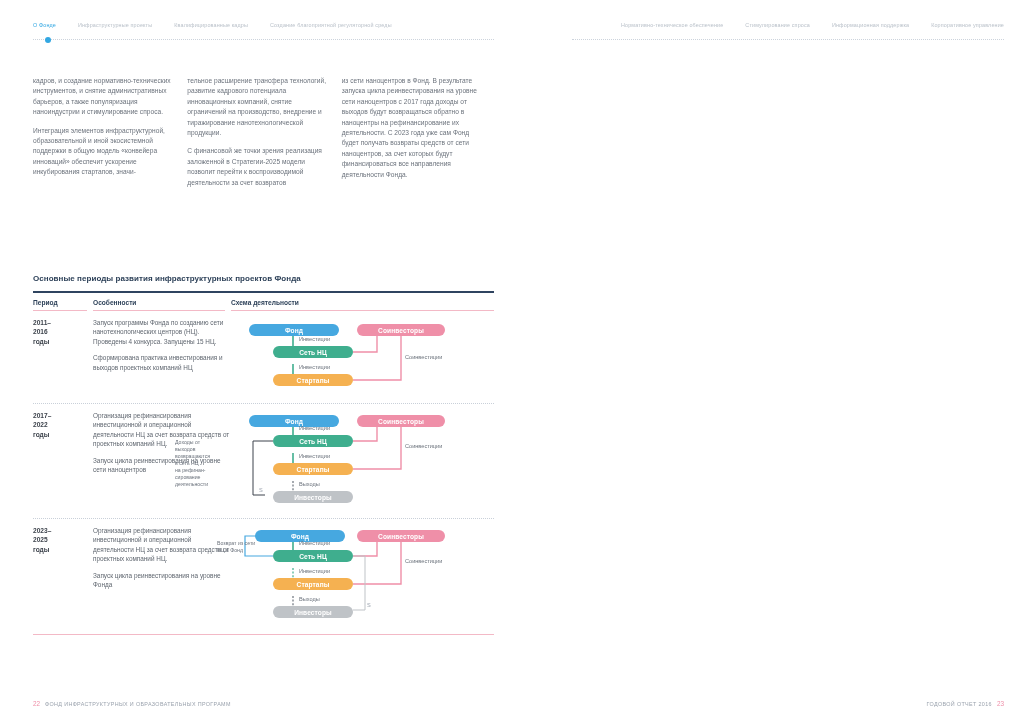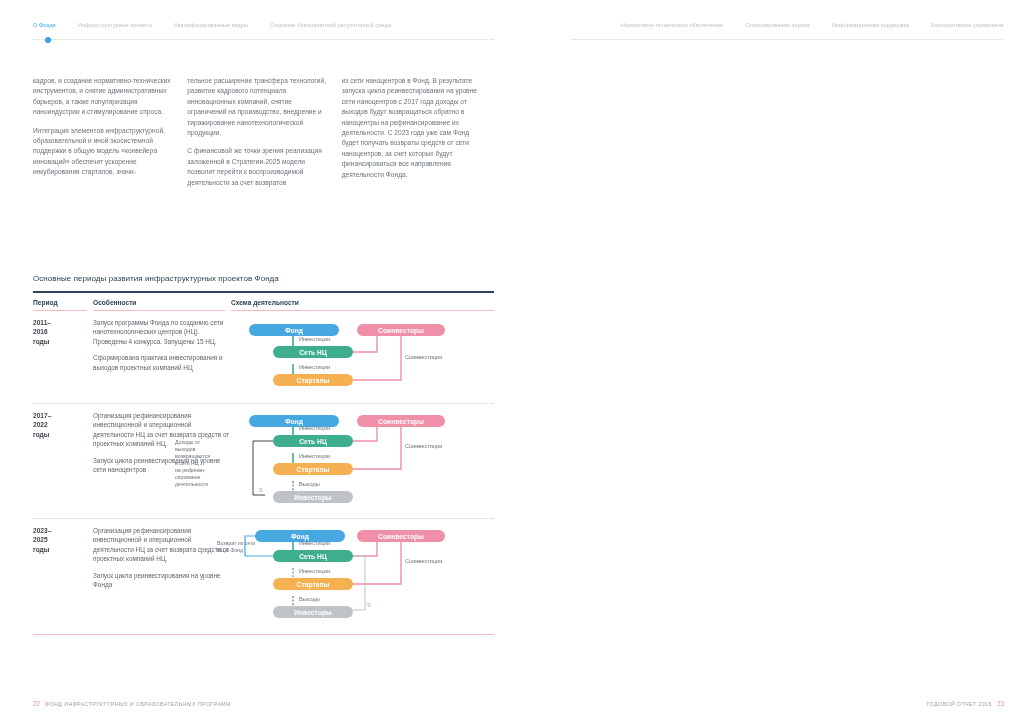--- a/index.html
+++ b/index.html
@@ -77,21 +77,21 @@
     margin: 0 0 8px 0;
     font-size: 6.6px;
     line-height: 10.4px;
     color: #6b727c;
     letter-spacing: .02px;
   }
 
   
   .sec-title {
     font-size: 8px;
-    font-weight: normal;
+    font-weight: bold;
     color: #2b3f57;
     letter-spacing: .05px;
   }
   .sec-title.left  { position: absolute; left: 33px;  top: 274px; }
 
   .sec-bar {
     position: absolute;
     height: 1.6px;
     background: #2f4460;
   }

